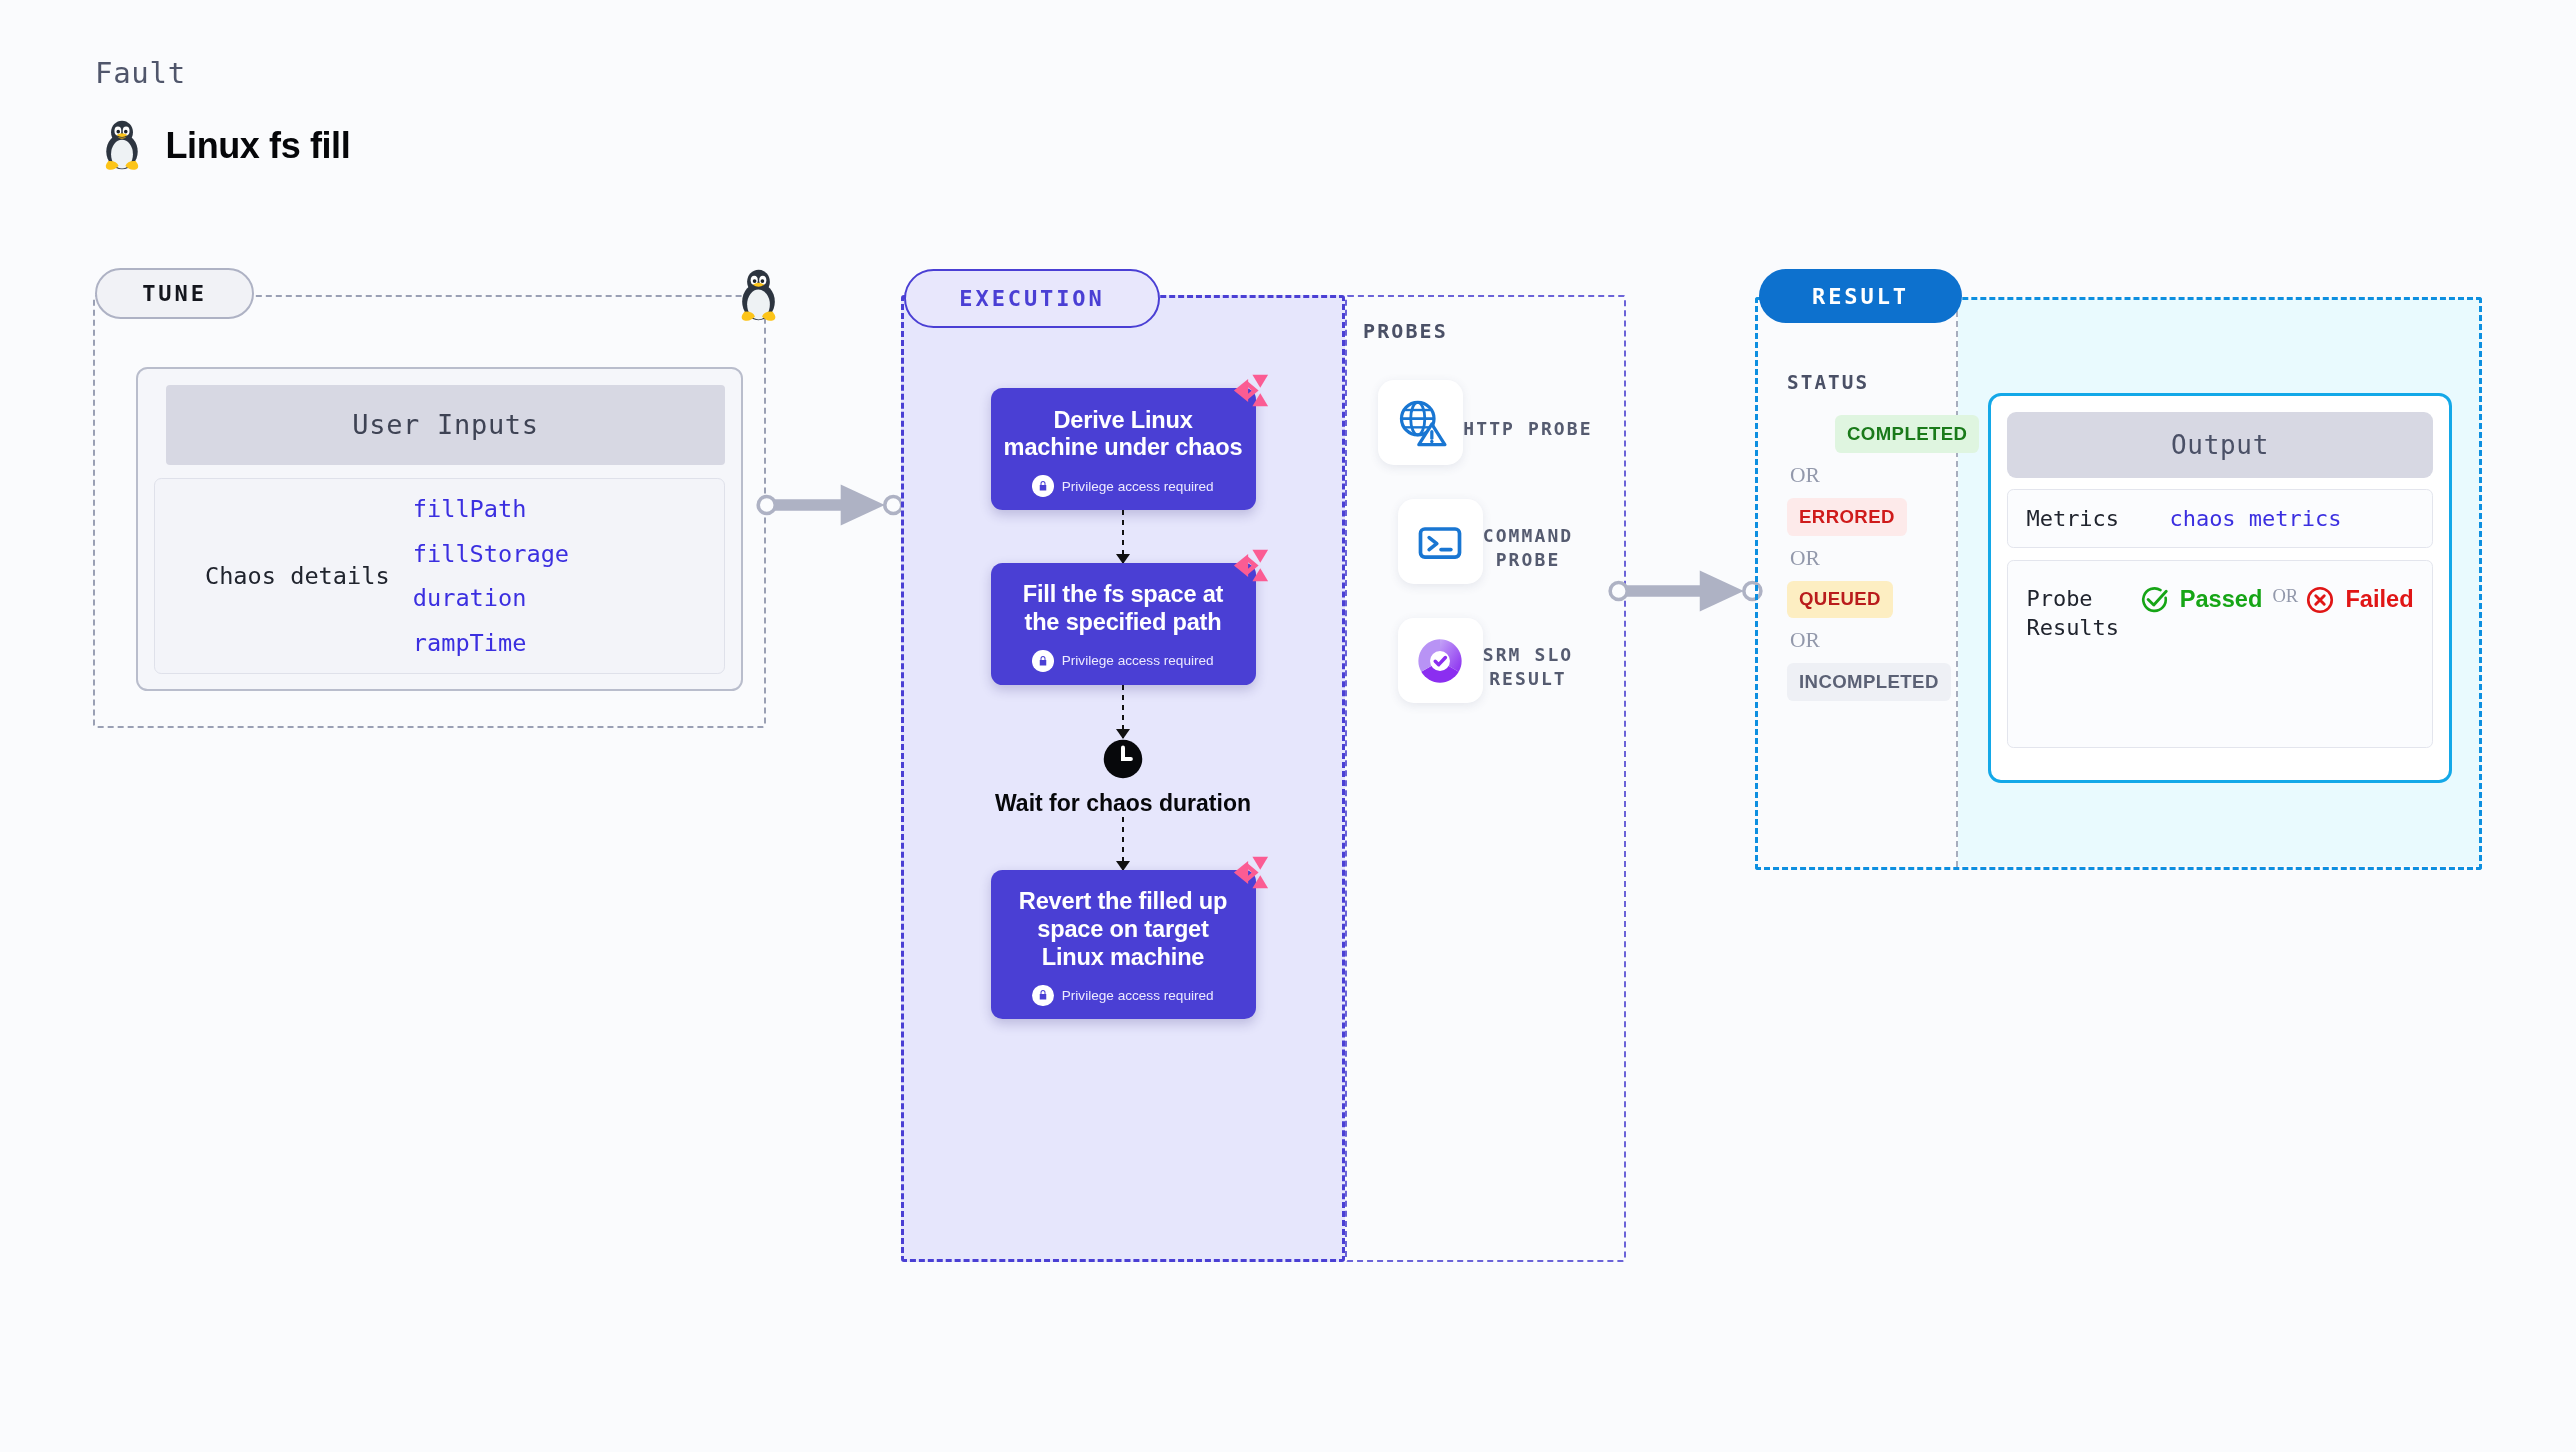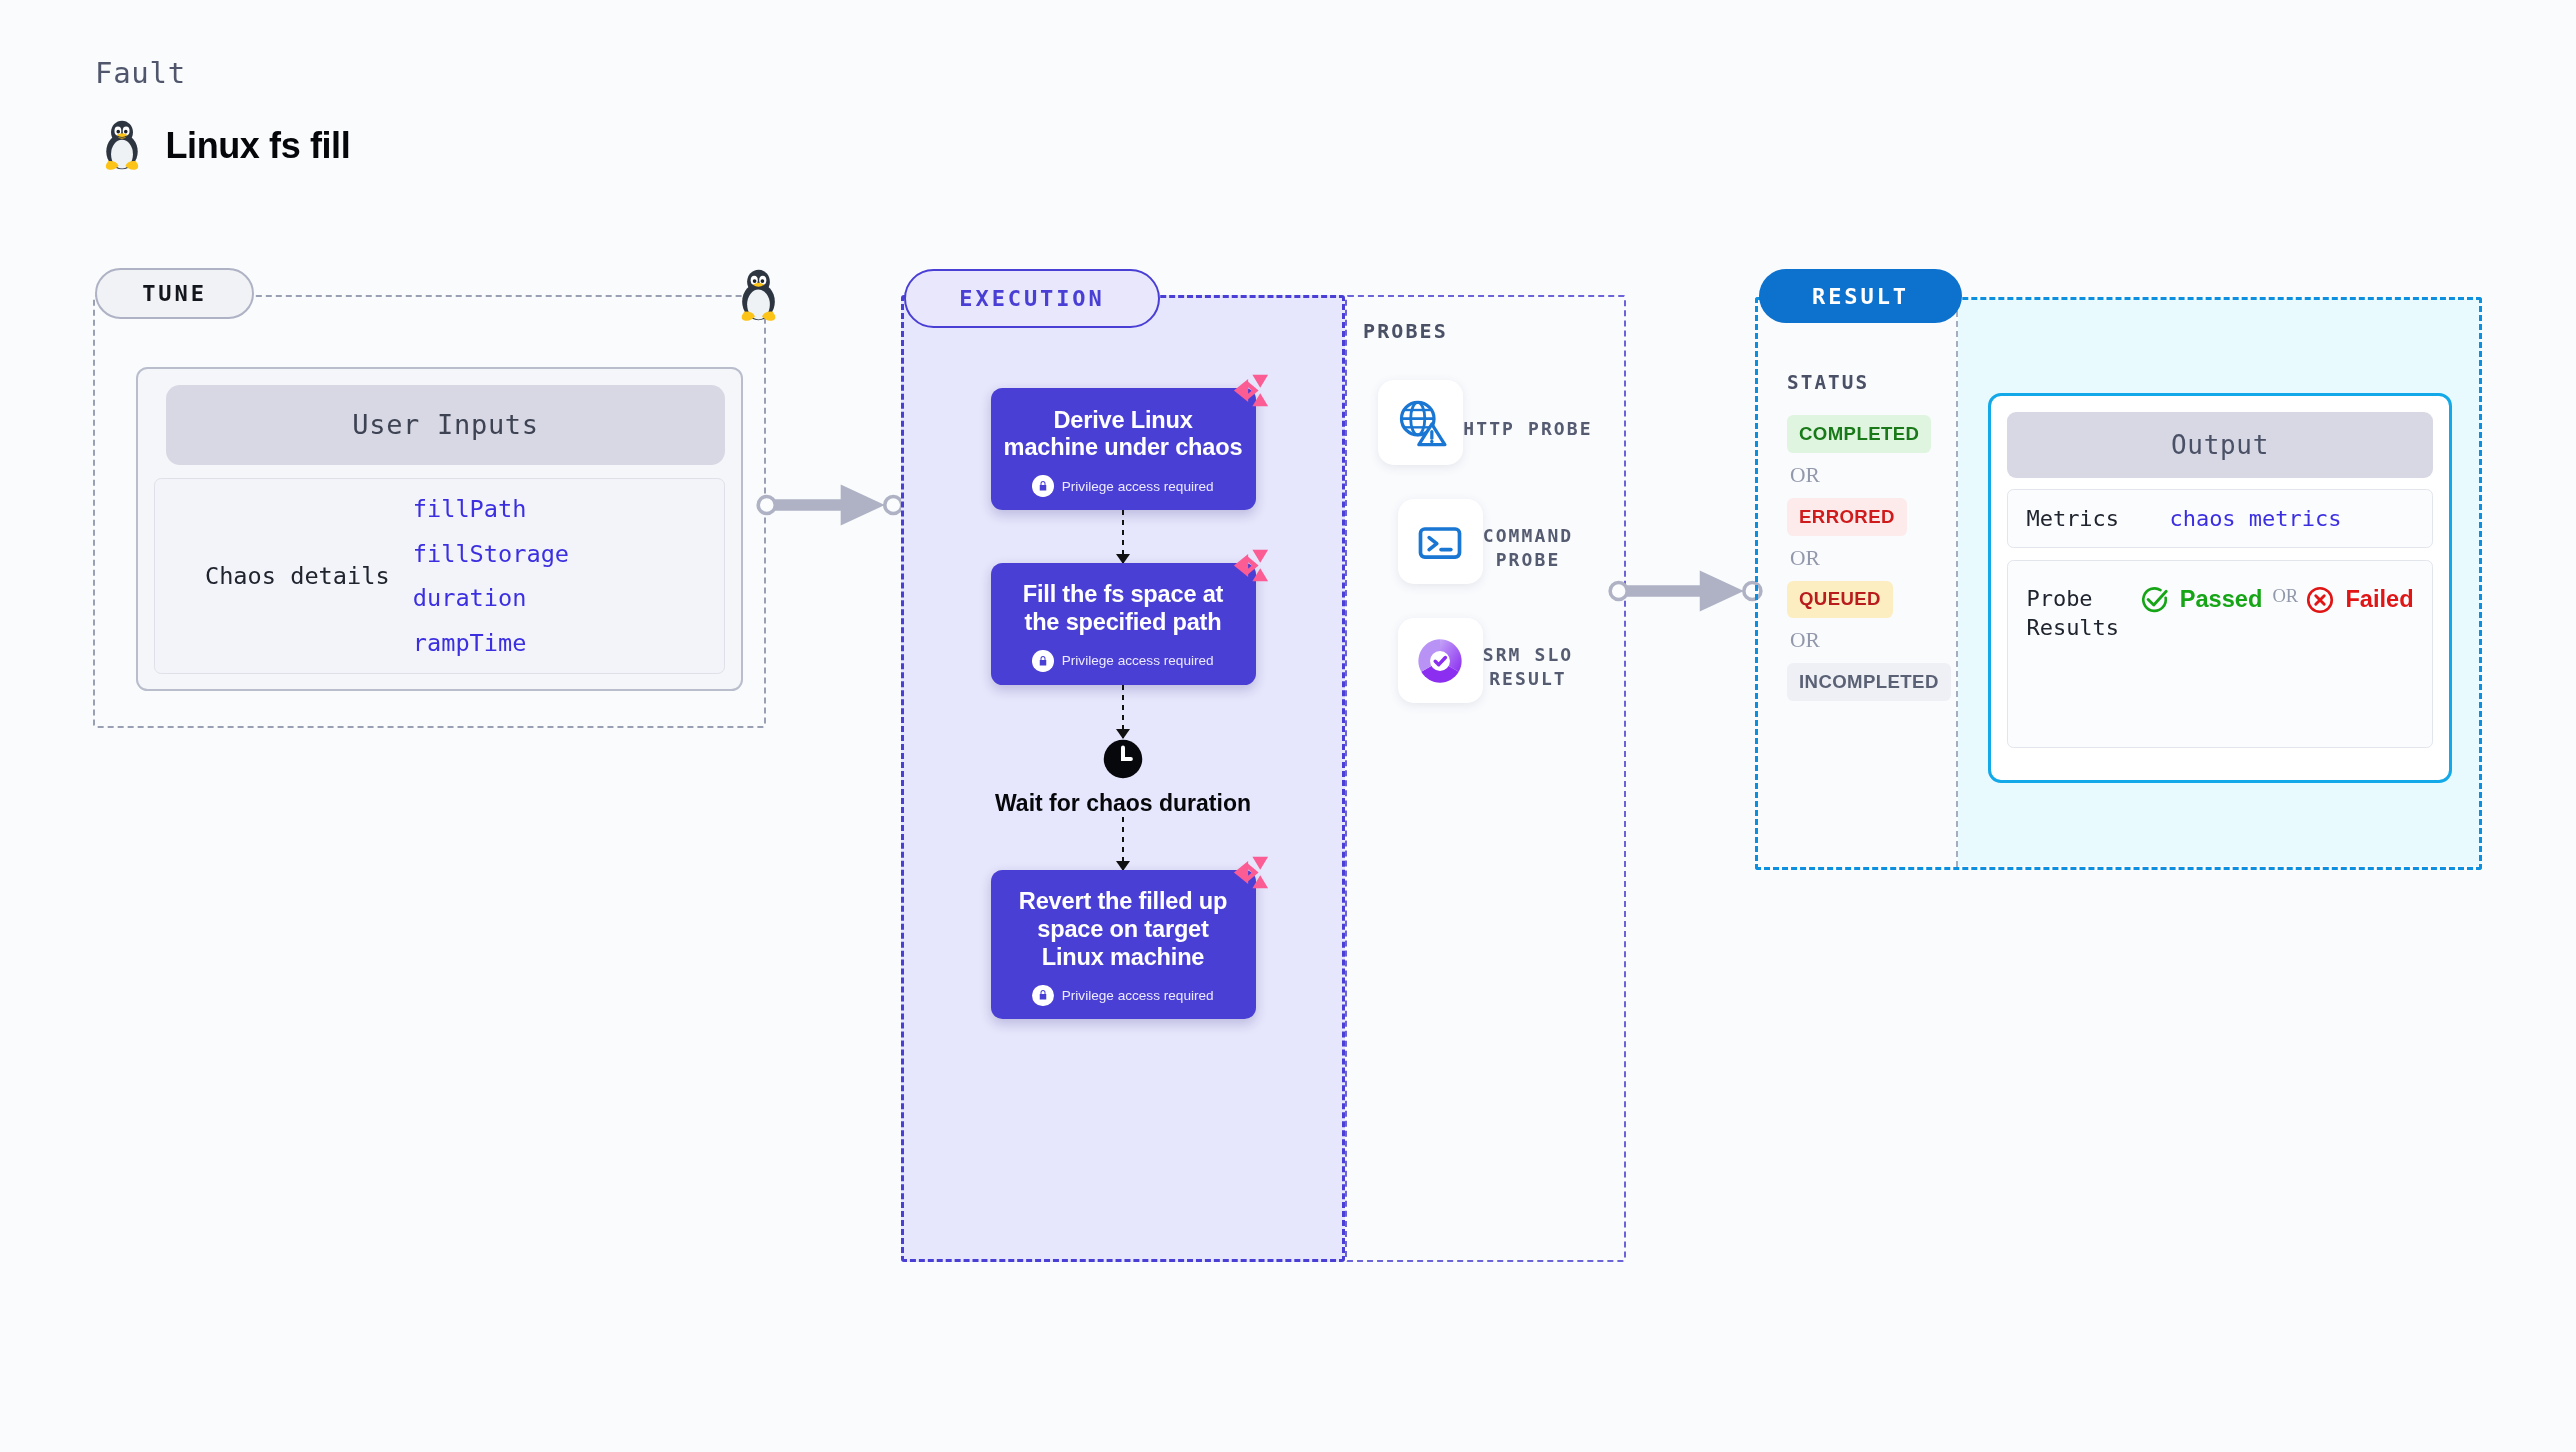--- a/index.html
+++ b/index.html
@@ -56,21 +56,21 @@
     border: 2.1px dashed #9aa0b4; border-radius: 2.9px;
     background: transparent;
   }
   .tune-card {
     position: absolute; left: 136px; top: 367px;
     width: 607px; height: 324px;
     background: #f5f6fa; border: 2.9px solid #b9bdcc; border-radius: 11.5px;
     padding: 15.8px;
   }
   .ui-header {
-    height: 80px; background: #d7d8e3; border-radius: 14px;
+    height: 80px; background: #d7d8e3; border-radius: 4px;
     display: flex; align-items: center; justify-content: center;
     font-family: "DejaVu Sans Mono", monospace;
     font-size: 27px; color: #3e4354; letter-spacing: 0.7px; margin-left: 12px;
   }
   .ui-body {
     margin-top: 13px; height: 196px;
     background: #f3f4f9; border: 1.4px solid #dfe1ea; border-radius: 7.2px;
     display: flex; align-items: center;
   }
   .ui-label {
@@ -439,21 +439,21 @@
     <circle cx="202" cy="45" r="12" fill="#fbfcfe" stroke="#aeb2c4" stroke-width="5"></circle>
   </svg>
 
   <div class="result-outputbg"></div>
   <div class="result-panel"></div>
   <div class="result-divider"></div>
   <div class="pill pill-result">RESULT</div>
 
   <div class="status-title">STATUS</div>
   <div class="status-stack">
-    <div class="status-badge" style="background:#dff5e0;color:#1a7a1a;">COMPLETED</div>
+    <div class="status-badge" style="background:#dff5e0;color:#1a7a1a;margin-left:48px;">COMPLETED</div>
     <div class="or-text">OR</div>
     <div class="status-badge" style="background:#fdeaea;color:#cf1b1b;">ERRORED</div>
     <div class="or-text">OR</div>
     <div class="status-badge" style="background:#fdeec2;color:#b91c1c;">QUEUED</div>
     <div class="or-text">OR</div>
     <div class="status-badge" style="background:#eef0f5;color:#5b6175;">INCOMPLETED</div>
   </div>
 
   <div class="output-card">
     <div class="out-header">Output</div>

